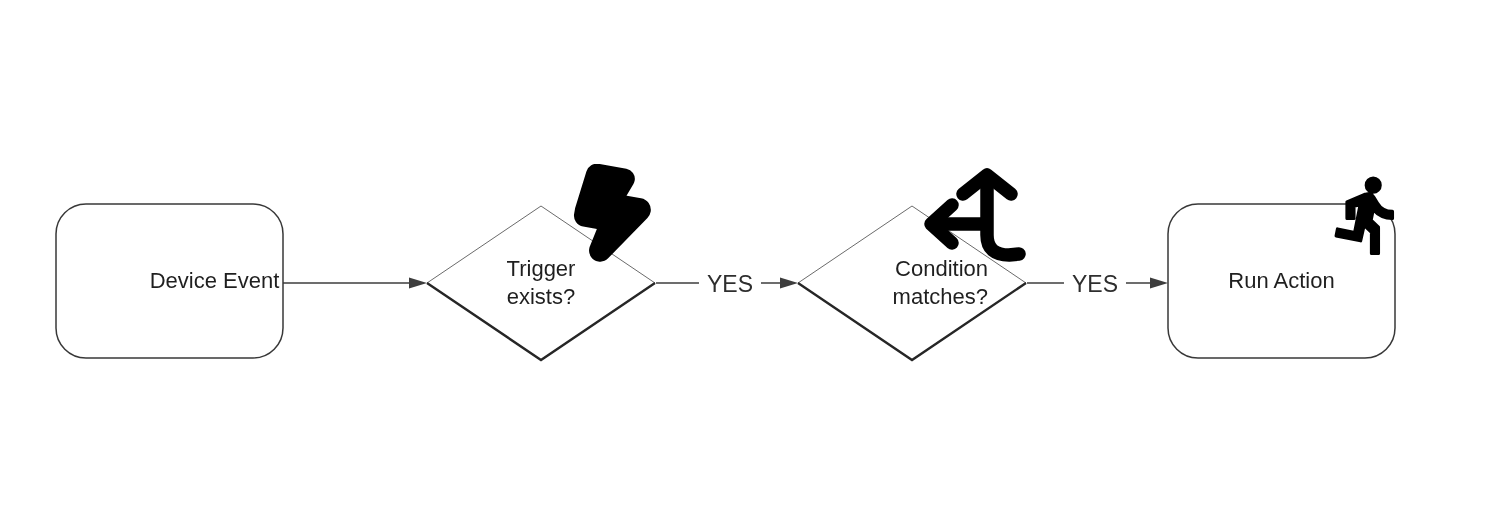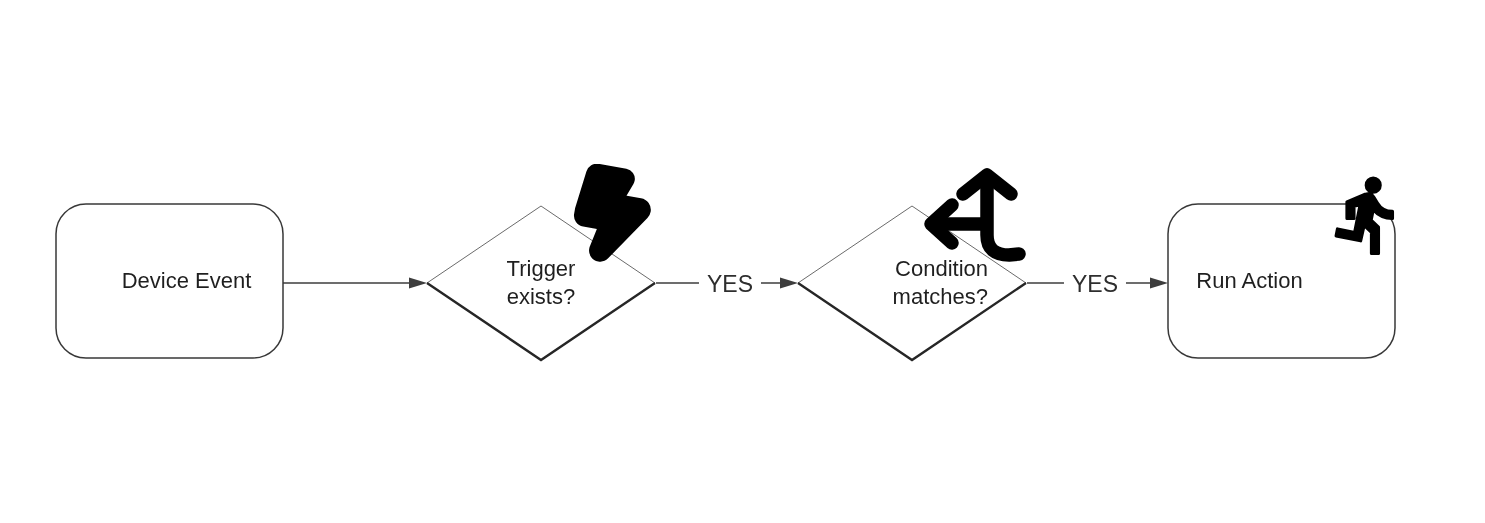--- a/index.html
+++ b/index.html
@@ -55,33 +55,33 @@
 
     <g>
       <polygon points="798,283 912,206 1026,283 912,360" fill="#ffffff"></polygon>
       <path d="M798,283 L912,206 L1026,283" fill="none" stroke="#6b6b6b" stroke-width="1"></path>
       <path d="M1026,283 L912,360 L798,283" fill="none" stroke="#262626" stroke-width="2.4"></path>
     </g>
 
     <rect x="1168" y="204" width="227" height="154" rx="30" ry="30" fill="#ffffff" stroke="#383838" stroke-width="1.5"></rect>
   </svg>
 
-  <div class="label" style="left:56px;top:204px;width:261px;height:154px;">
+  <div class="label" style="left:56px;top:204px;width:261px;height:154px;padding-left:28px;">
     <span class="wrap">Device Event</span>
   </div>
 
   <div class="label" style="left:427px;top:206px;width:228px;height:154px;text-align:center;">
     <span class="wrap" style="width:130px;">Trigger exists?</span>
   </div>
 
   <div class="label" style="left:798px;top:206px;width:228px;height:154px;">
     <span class="wrap" style="width:152px;text-align:right;">Condition matches?</span>
   </div>
 
-  <div class="label" style="left:1136px;top:204px;width:227px;height:154px;">
+  <div class="label" style="left:1168px;top:204px;width:227px;height:154px;">
     <span class="wrap">Run Action</span>
   </div>
 
   <div class="edge-label" style="left:730px;top:284px;">YES</div>
   <div class="edge-label" style="left:1095px;top:284px;">YES</div>
 
   <svg class="icon" style="left:572px;top:164px;width:80px;height:102px;" viewBox="-50 -50 484 612">
     <path transform="rotate(10 192 256)" d="M0 256L28.5 28c2-16 15.6-28 31.8-28H228.9c15 0 27.1 12.1 27.1 27.1c0 3.2-.6 6.5-1.7 9.5L208 160H347.3c20.2 0 36.7 16.4 36.7 36.7c0 7.4-2.2 14.6-6.4 20.7l-192.2 281c-5.9 8.6-15.6 13.7-26 13.7h-1.1c-17.5 0-31.7-14.2-31.7-31.7c0-2.5 .3-5 .9-7.4L160 320H32c-17.7 0-32-14.3-32-32z" fill="#000000" stroke="#000000" stroke-width="70" stroke-linejoin="round" stroke-linecap="round"></path>
   </svg>
 

